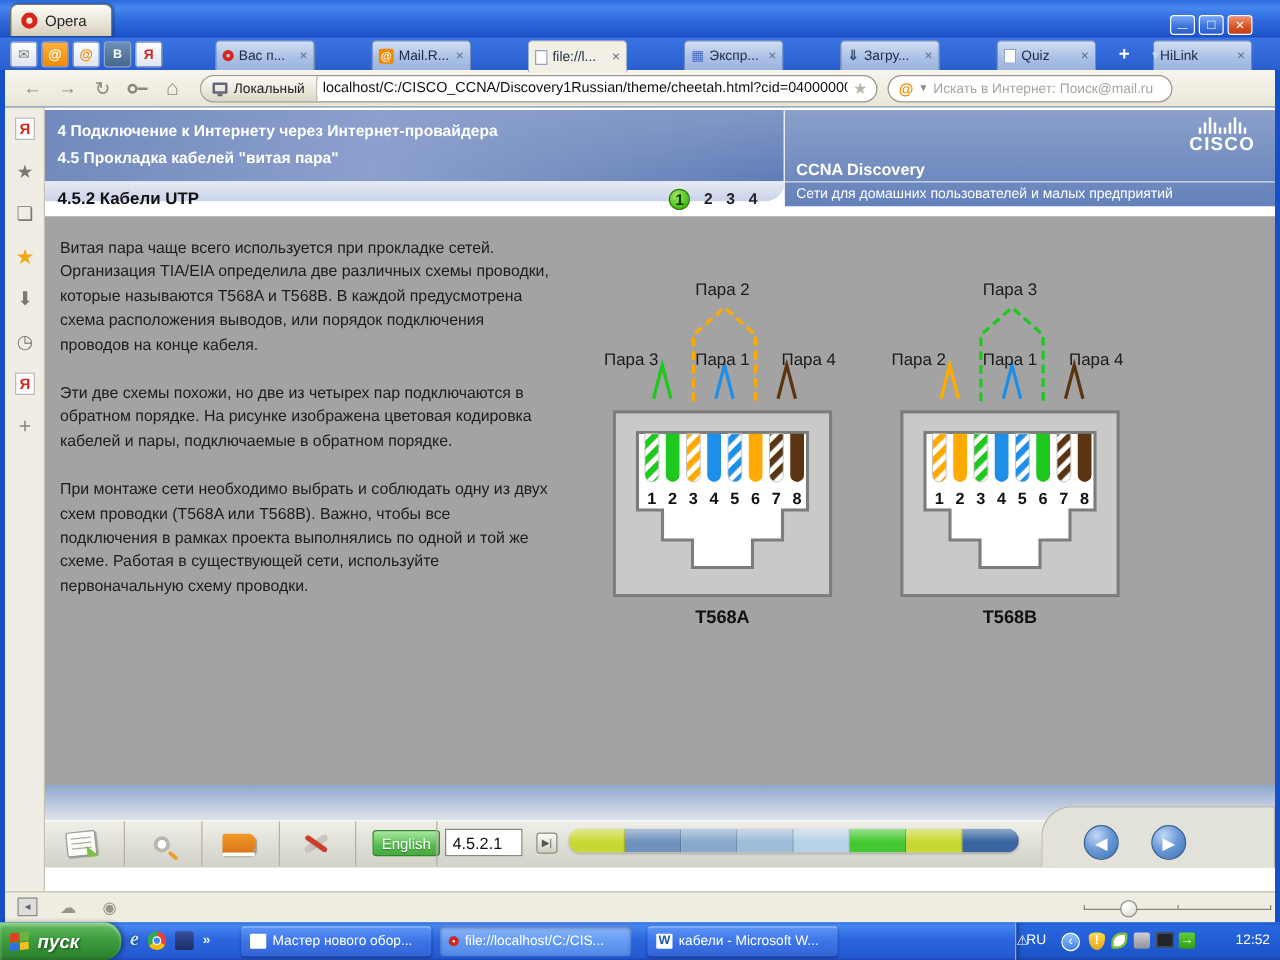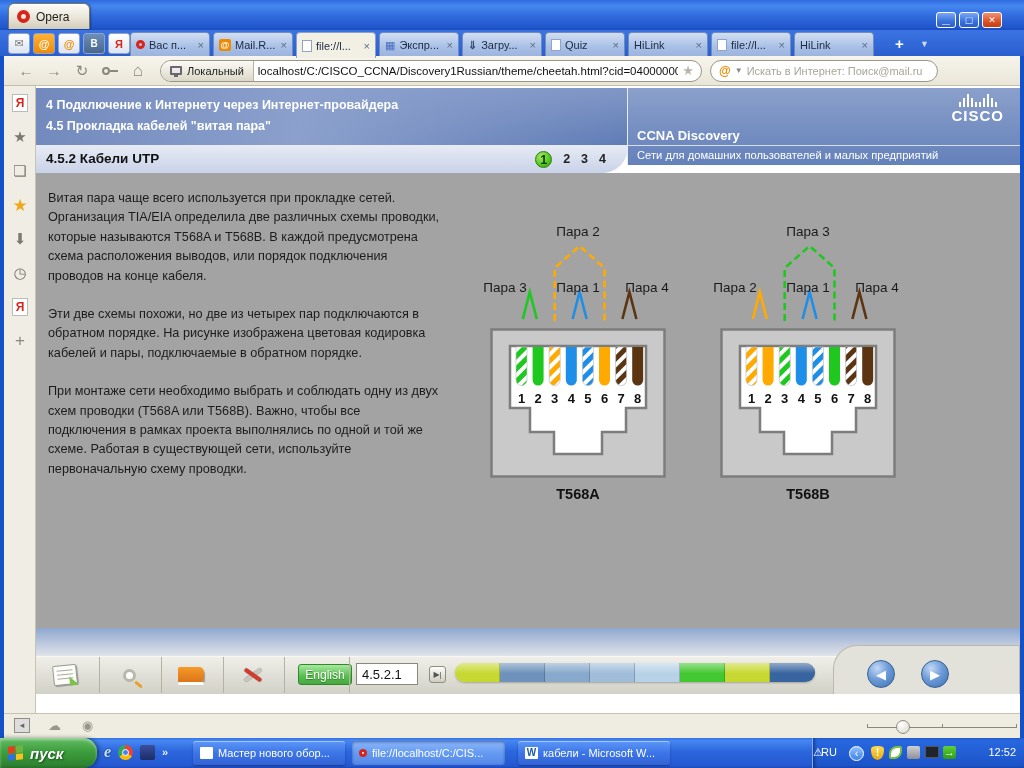--- a/index.html
+++ b/index.html
@@ -30,21 +30,21 @@
   .chips { position:absolute; left:8px; top:3px; display:flex; gap:3px; }
   .chip { width:22px; height:21px; background:linear-gradient(#ffffff,#dde4f0); border:1px solid #8fa4c8;
     border-radius:3px; font-size:11px; display:flex; align-items:center; justify-content:center; color:#777; }
   .chip.c-mailru-at { background:linear-gradient(#ffb23c,#f08a00); color:#fff; font-weight:bold; }
   .chip.c-search-at { color:#f08a00; font-weight:bold; }
   .chip.c-vkontakte { background:linear-gradient(#6c8fb8,#47678e); color:#fff; font-weight:bold; font-size:10px; }
   .chip.c-yandex { color:#d8251c; font-weight:bold; }
   .tabs { position:absolute; left:130px; top:2px; display:flex; gap:3px; height:24px; }
   .tab { width:80px; height:24px; background:linear-gradient(#d2def2,#a9c0e6 60%,#9cb4de);
     border:1px solid #6f8cbc; border-bottom:none; border-radius:4px 4px 0 0; display:flex;
-    align-items:center; gap:4px; padding:0 5px; }
+    align-items:center; gap:4px; padding:0 5px;margin-left:42px; }
   .tab.active { background:#f2f0e4; border-color:#8aa0c8; height:26px; z-index:5; }
   .tlabel { font-size:11px; color:#1c2a44; white-space:nowrap; overflow:hidden; flex:1; }
   .tclose { font-size:11px; color:#5c6c86; }
   .ticon { font-size:10px; line-height:10px; color:#556; flex:none; }
   .ti-opera { width:9px; height:9px; border:3px solid #d8251c; border-radius:50%; }
   .ti-at { width:12px; height:12px; background:#f08a00; border-radius:2px; color:#fff; font-size:9px;
     font-weight:bold; text-align:center; line-height:12px; }
   .ti-page { width:10px; height:12px; background:#fff; border:1px solid #8fa4c8; }
   .ti-grid { color:#4a6fc0; font-size:11px; }
   .ti-download { color:#35506e; font-size:11px; font-weight:bold; }
@@ -87,21 +87,21 @@
   .si-favorites-star { color:#f0a818; font-size:17px; }
   .si-add-panel { color:#8a887c; font-size:17px; }
 
   
   .content-col { position:absolute; top:86px; left:36px; width:984px; height:627px; background:#fff; }
   .lesson-header { position:absolute; top:2px; left:0; width:984px; height:85px; background:#fff; }
   .hdr-left { position:absolute; left:0; top:0; width:591px; height:57px;
     background:linear-gradient(100deg,#7289bd,#8ba0cc 45%,#64639f00), linear-gradient(#8096c6,#5f7cb6); }
   .hdr-left div { color:#fff; font-weight:bold; font-size:12.5px; padding-left:10px; }
   .hl1 { padding-top:10px; } .hl2 { padding-top:7px; }
-  .hdr-band { position:absolute; left:0; top:57px; width:592px; height:28px;
+  .hdr-band { position:absolute; left:0; top:57px; width:592px; height:16px;
     background:linear-gradient(#e7ebf4,#c8d2e8); border-radius:0 0 26px 0; }
   .topic { position:absolute; left:10px; top:0; line-height:28px; font-size:13.5px; font-weight:bold; color:#111; }
   .pager { position:absolute; right:22px; top:0; height:28px; display:flex; align-items:center; gap:11px; }
   .pnum { font-size:12.5px; font-weight:bold; color:#222; }
   .pnum.cur { width:17px; height:17px; border-radius:50%; text-align:center; line-height:17px;
     background:radial-gradient(circle at 35% 30%,#a5e964,#52c41e 60%,#3a9c10); border:1px solid #2f7e0c;
     color:#0c3a00; }
   .hdr-right { position:absolute; left:591px; top:0; width:393px; height:77px;
     background:linear-gradient(#8ba0cb,#6481ba); border-left:1px solid #e8ecf5; }
   .brand-title { position:absolute; left:9px; top:40px; color:#fff; font-weight:bold; font-size:13px; }

